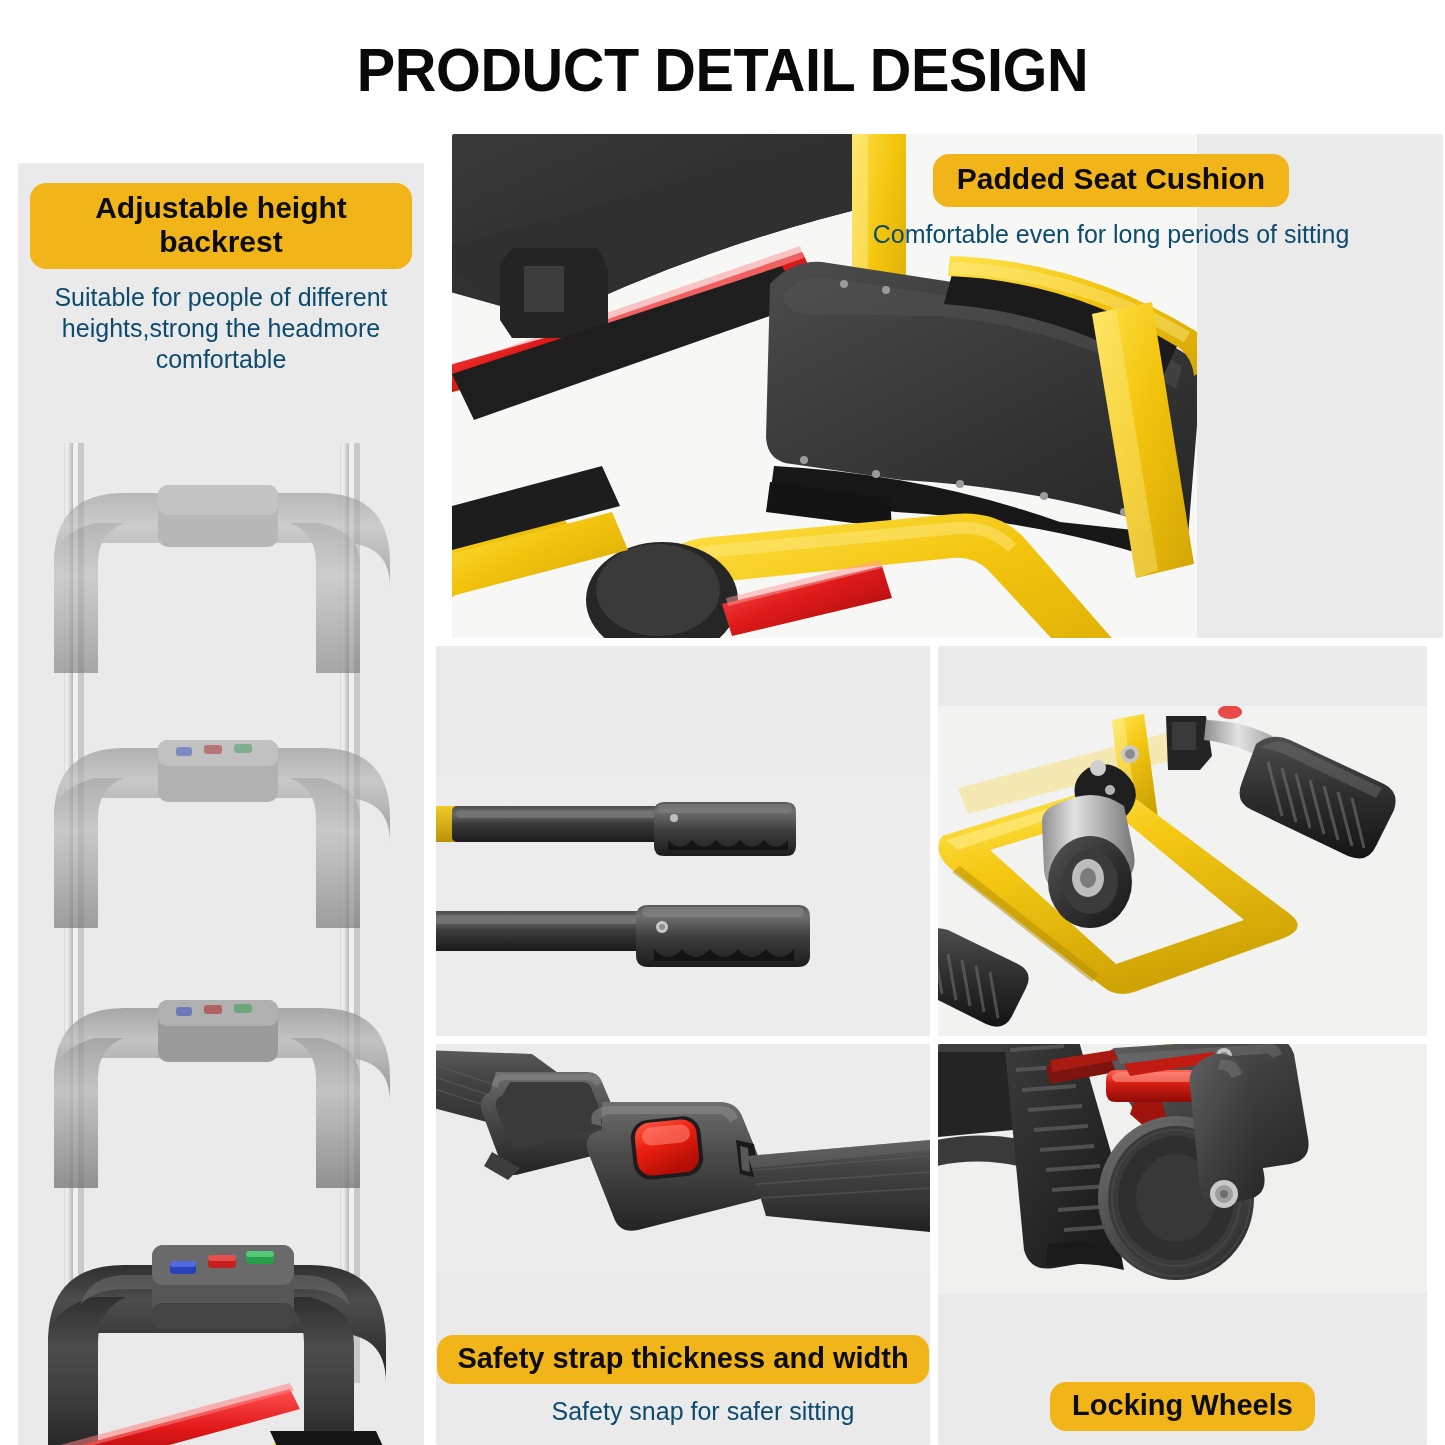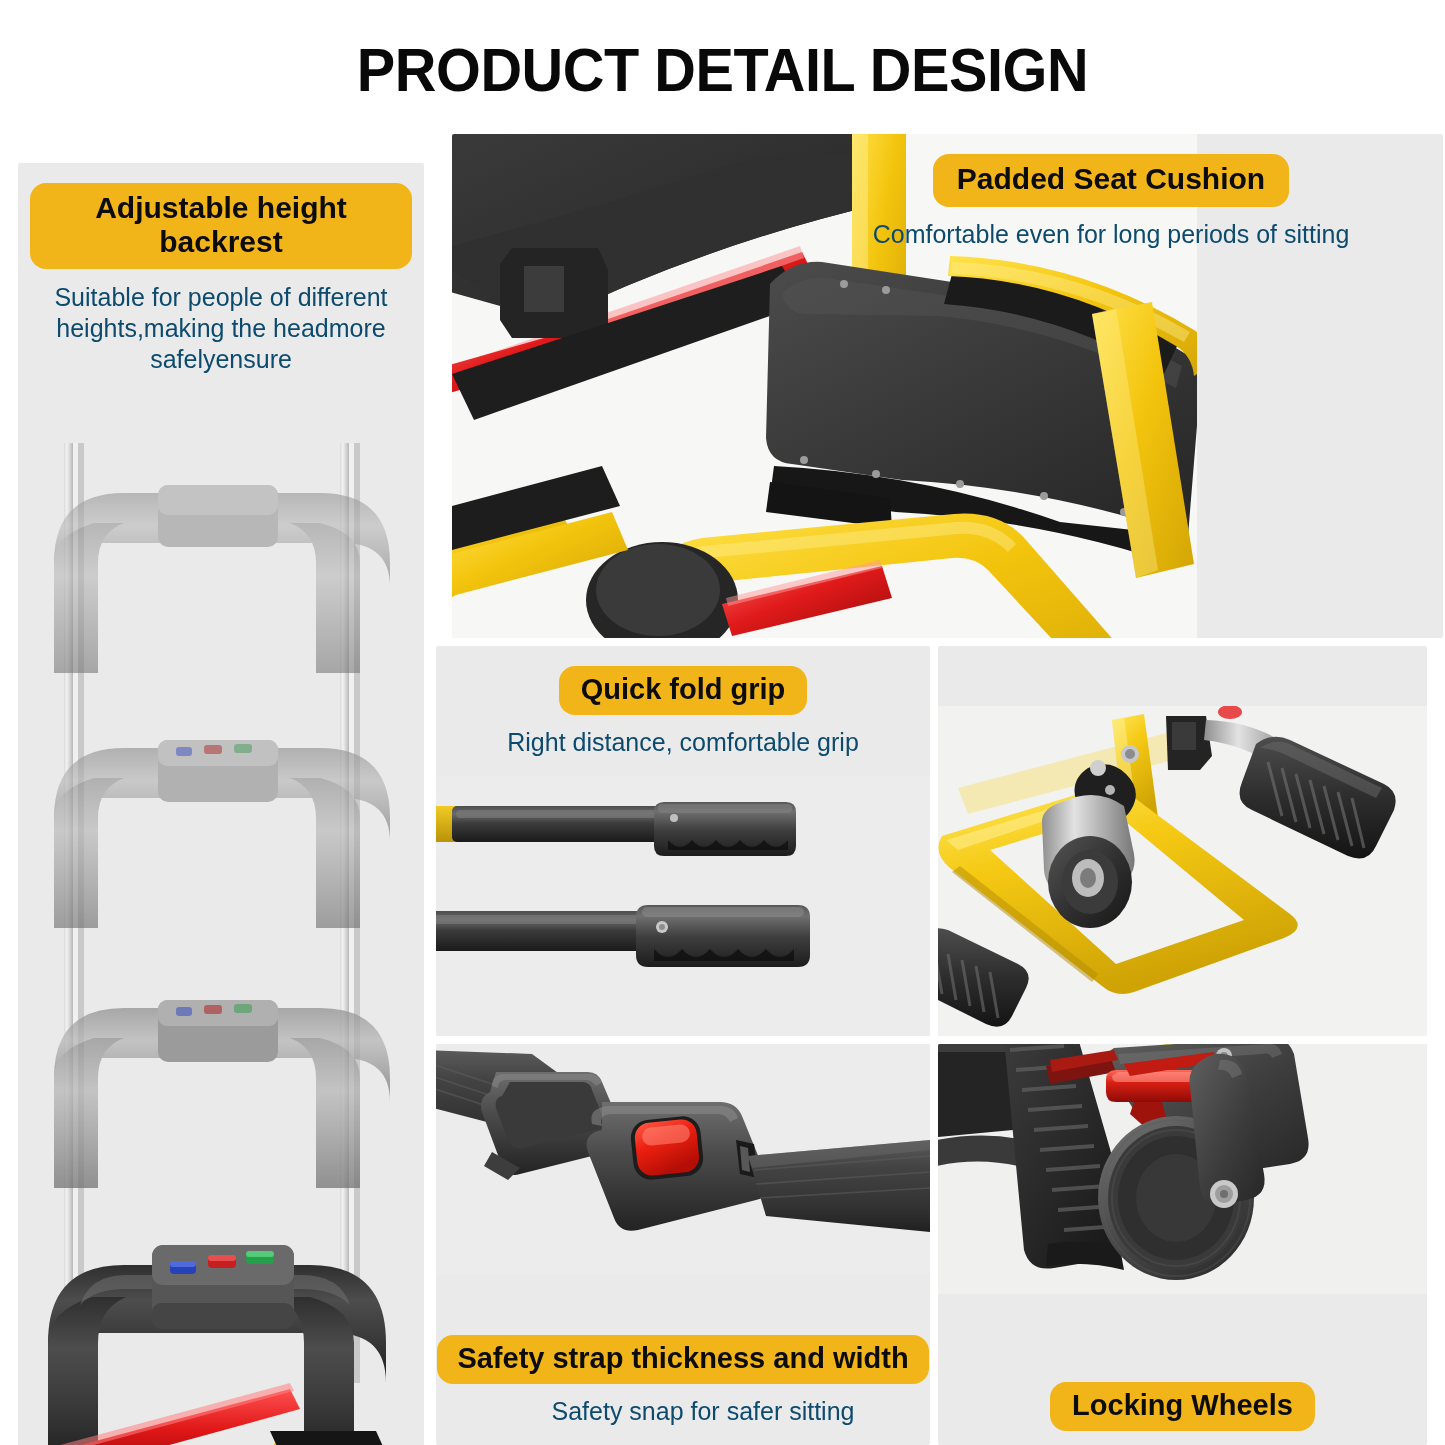--- a/index.html
+++ b/index.html
@@ -227,21 +227,21 @@
 
           <path d="M66 30 q0 -16 18 -16 h168 q18 0 18 16 v180 h-204 z" fill="url(#blkPanel)"></path>
           <path d="M72 34 q0 -10 14 -10 h60 v26 h-74 z" fill="#5a5a5a" opacity="0.4"></path>
           <circle cx="272" cy="128" r="5" fill="#bdbdbd"></circle>
         </g>
       </svg>
     </div>
 
     <div class="cap cap-left">
       <div class="badge">Adjustable height backrest</div>
-      <div class="sub">Suitable for people of different heights,making the headmore safelyensure</div>
+      <div class="sub">Suitable for people of different heights,strong the headmore comfortable</div>
     </div>
   </div>
 
   <div class="panel panel-seat">
 
     <div class="photo" style="left:0;top:0;width:745px;height:504px;">
       <svg width="745" height="504" viewBox="0 0 745 504">
         <rect x="0" y="0" width="745" height="504" fill="#f7f7f6"></rect>
         <defs>
           <linearGradient id="yel2" x1="0" y1="0" x2="1" y2="1">
@@ -374,24 +374,20 @@
           <rect x="6" y="34" width="228" height="9" rx="4" fill="#7d7d7d" opacity="0.6"></rect>
           <path d="M232 24 h150 q12 0 12 12 v38 q0 12 -12 12 h-150 q-12 0 -12 -12 v-38 q0 -12 12 -12 z" fill="url(#gripG)"></path>
           <rect x="226" y="26" width="162" height="10" rx="5" fill="#8c8c8c" opacity="0.55"></rect>
           <path d="M238 68 q14 16 28 0 q14 16 28 0 q14 16 28 0 q14 16 28 0 q14 16 28 0 l0 12 h-140 z" fill="#101010" opacity="0.85"></path>
           <circle cx="246" cy="46" r="6" fill="#c9c9c9"></circle>
           <circle cx="246" cy="46" r="3" fill="#8e8e8e"></circle>
         </g>
       </svg>
     </div>
 
-    <div class="cap cap-grip">
-      <div class="badge">Quick fold grip</div>
-      <div class="sub">Right distance, comfortable grip</div>
-    </div>
   </div>
 
   <div class="panel panel-pedal">
 
     <div class="photo" style="left:0;top:60px;width:489px;height:330px;">
       <svg width="489" height="330" viewBox="0 0 489 330">
         <rect x="0" y="0" width="489" height="330" fill="#f2f2f1"></rect>
         <defs>
           <linearGradient id="yel3" x1="0" y1="0" x2="0.4" y2="1">
             <stop offset="0%" stop-color="#ffe95c"></stop>

